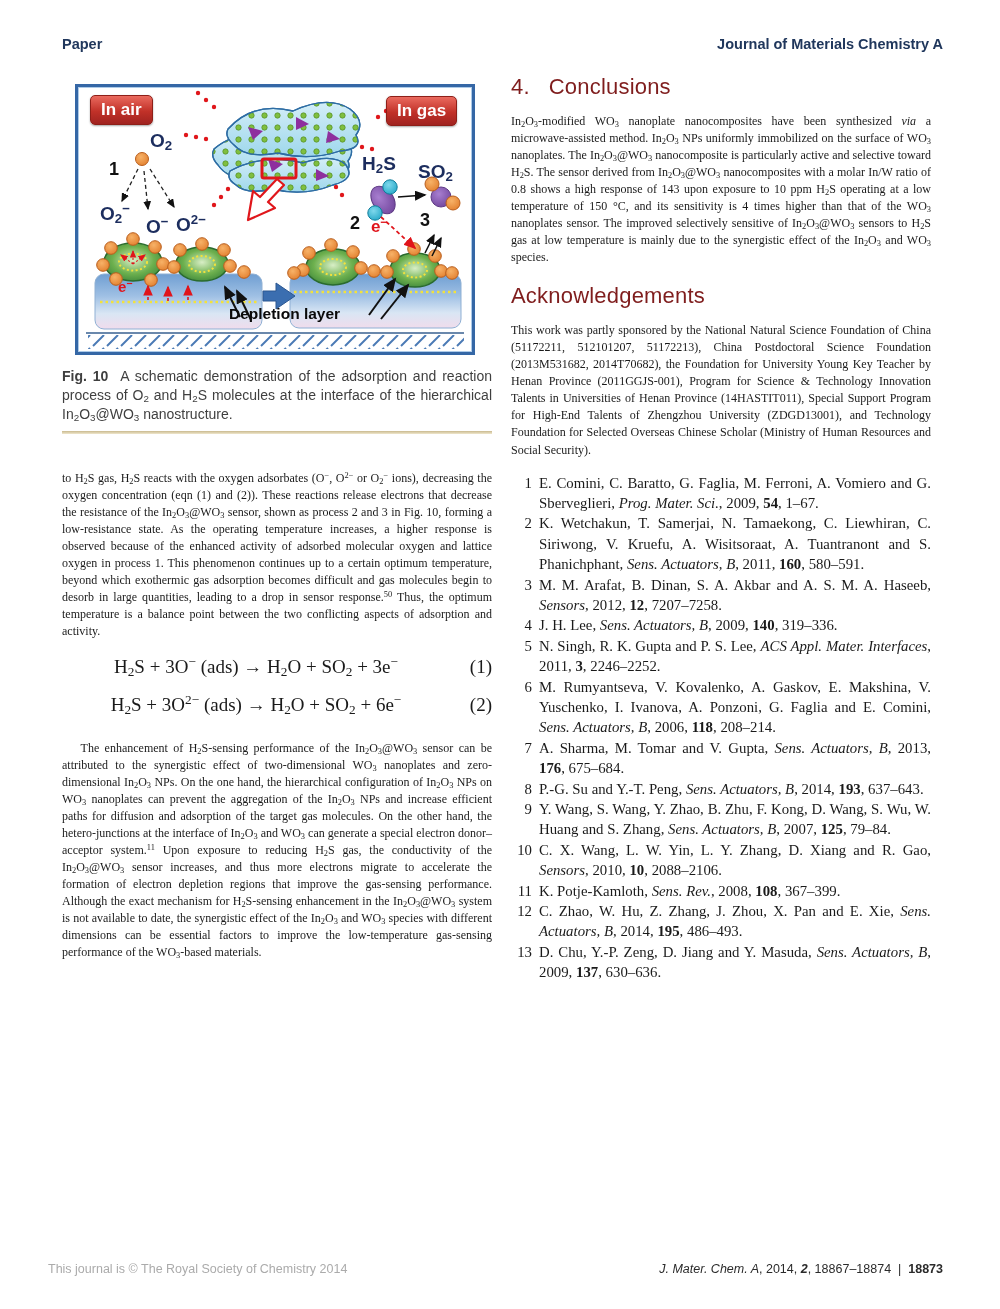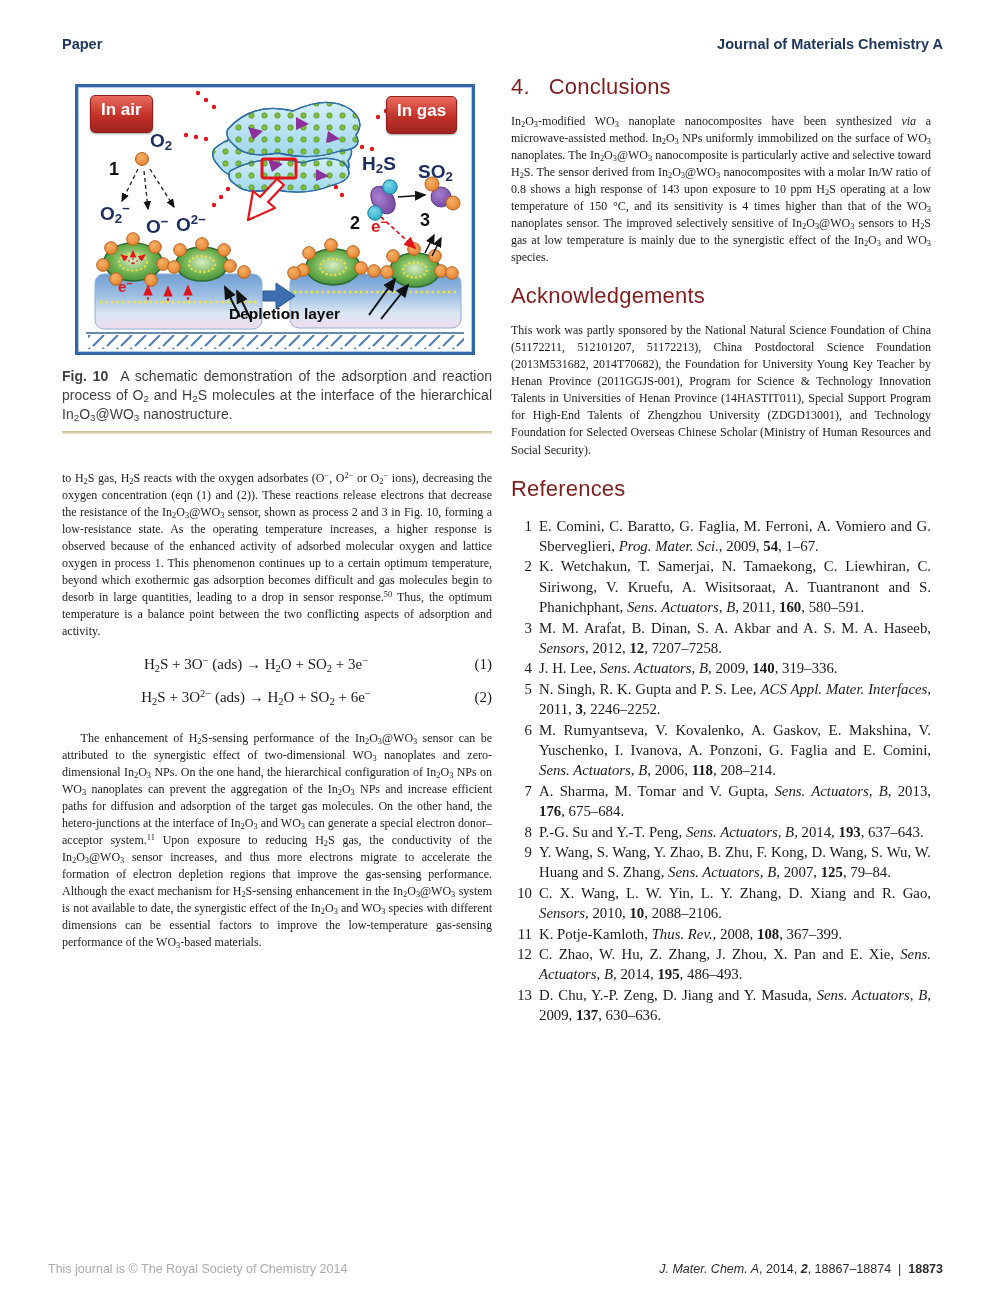--- a/index.html
+++ b/index.html
@@ -10,34 +10,34 @@
        font-family:"Liberation Sans",sans-serif;font-size:14.5px;font-weight:bold;color:#20375c;}
   
   .col-left{position:absolute;left:62px;top:84px;width:430px;}
   .col-right{position:absolute;left:511px;top:74px;width:420px;}
   
   .figwrap{margin:0 0 0 13px;}
   .figure{position:relative;width:394px;height:265px;border:3px solid #3567a6;background:#fff;
           box-shadow:inset 0 0 0 1px #aecbe8;}
   .flabel{position:absolute;font-family:"Liberation Sans",sans-serif;line-height:1;white-space:nowrap;}
   .badge{background:linear-gradient(#ea6a5e,#c13128 55%,#a02320);color:#fff;font-weight:bold;font-size:17px;
-         padding:5px 10px 14px;border-radius:5px;border:1px solid #8e1f18;box-shadow:0 1px 2px rgba(0,0,0,.35);}
+         padding:5px 10px 6px;border-radius:5px;border:1px solid #8e1f18;box-shadow:0 1px 2px rgba(0,0,0,.35);}
   .navy{color:#1c2d5e;font-weight:bold;font-size:19px;}
   .stepnum{color:#111;font-size:18px;font-weight:bold;}
   .redlab{color:#e0141b;font-weight:bold;font-size:17px;}
   .deplab{color:#0a0a0a;font-weight:bold;font-size:15.5px;}
   .caption{margin-top:12px;width:430px;font-family:"Liberation Sans",sans-serif;font-size:14px;
            line-height:1.35;color:#3f3f3f;text-align:justify;}
   .rule{margin-top:7px;width:430px;height:3px;background:linear-gradient(#c9b98e,#efe7cd);}
   
   .bodyp{font-size:12px;line-height:1.42;text-align:justify;margin:0;}
   .para1{margin-top:36px;}
   .para2{margin-top:24px;text-indent:1.55em;}
   .equations{margin-top:16px;}
-  .equation-row{display:flex;align-items:baseline;font-size:15px;margin-top:16px;justify-content:center;}
+  .equation-row{display:flex;align-items:baseline;font-size:19px;margin-top:16px;justify-content:center;}
   .eq-body{flex:1;text-align:center;}
   .eq-num{width:42px;text-align:right;}
   
   .sec{font-family:"Liberation Sans",sans-serif;font-weight:400;color:#7f1d1d;font-size:22px;
        margin:0 0 13px 0;letter-spacing:.2px;}
   .sec-num{margin-right:19px;}
   .mt{margin-top:17px;}
   .refs{list-style:none;margin:14px 0 0 0;padding:0;font-size:14.8px;line-height:1.38;}
   .refs li{display:flex;}
   .ref-num{width:21px;text-align:right;padding-right:7px;flex:none;}
@@ -287,21 +287,20 @@
     <p class="bodyp para2">The enhancement of H<sub>2</sub>S-sensing performance of the In<sub>2</sub>O<sub>3</sub>@WO<sub>3</sub> sensor can be attributed to the synergistic effect of two-dimensional WO<sub>3</sub> nanoplates and zero-dimensional In<sub>2</sub>O<sub>3</sub> NPs. On the one hand, the hierarchical configuration of In<sub>2</sub>O<sub>3</sub> NPs on WO<sub>3</sub> nanoplates can prevent the aggregation of the In<sub>2</sub>O<sub>3</sub> NPs and increase efficient paths for diffusion and adsorption of the target gas molecules. On the other hand, the hetero-junctions at the interface of In<sub>2</sub>O<sub>3</sub> and WO<sub>3</sub> can generate a special electron donor–acceptor system.<sup>11</sup> Upon exposure to reducing H<sub>2</sub>S gas, the conductivity of the In<sub>2</sub>O<sub>3</sub>@WO<sub>3</sub> sensor increases, and thus more electrons migrate to accelerate the formation of electron depletion regions that improve the gas-sensing performance. Although the exact mechanism for H<sub>2</sub>S-sensing enhancement in the In<sub>2</sub>O<sub>3</sub>@WO<sub>3</sub> system is not available to date, the synergistic effect of the In<sub>2</sub>O<sub>3</sub> and WO<sub>3</sub> species with different dimensions can be essential factors to improve the low-temperature gas-sensing performance of the WO<sub>3</sub>-based materials.</p>
   </div>
 
   <div class="col-right">
     <h2 class="sec"><span class="sec-num">4.</span><span>Conclusions</span></h2>
     <p class="bodyp">In<sub>2</sub>O<sub>3</sub>-modified WO<sub>3</sub> nanoplate nanocomposites have been synthesized <i>via</i> a microwave-assisted method. In<sub>2</sub>O<sub>3</sub> NPs uniformly immobilized on the surface of WO<sub>3</sub> nanoplates. The In<sub>2</sub>O<sub>3</sub>@WO<sub>3</sub> nanocomposite is particularly active and selective toward H<sub>2</sub>S. The sensor derived from In<sub>2</sub>O<sub>3</sub>@WO<sub>3</sub> nano­composites with a molar In/W ratio of 0.8 shows a high response of 143 upon exposure to 10 ppm H<sub>2</sub>S operating at a low temperature of 150 °C, and its sensitivity is 4 times higher than that of the WO<sub>3</sub> nanoplates sensor. The improved selectively sensitive of In<sub>2</sub>O<sub>3</sub>@WO<sub>3</sub> sensors to H<sub>2</sub>S gas at low temperature is mainly due to the synergistic effect of the In<sub>2</sub>O<sub>3</sub> and WO<sub>3</sub> species.</p>
 
     <h2 class="sec mt">Acknowledgements</h2>
     <p class="bodyp">This work was partly sponsored by the National Natural Science Foundation of China (51172211, 512101207, 51172213), China Postdoctoral Science Foundation (2013M531682, 2014T70682), the Foundation for University Young Key Teacher by Henan Province (2011GGJS-001), Program for Science &amp; Technology Innovation Talents in Universities of Henan Province (14HAS­TIT011), Special Support Program for High-End Talents of Zhengzhou University (ZDGD13001), and Technology Founda­tion for Selected Overseas Chinese Scholar (Ministry of Human Resources and Social Security).</p>
 
-    <h2 class="sec mt">References</h2>
     <ol class="refs">
 
         <li>
           <span class="ref-num">1</span>
           <span class="ref-body">E. Comini, C. Baratto, G. Faglia, M. Ferroni, A. Vomiero and G. Sberveglieri, <i>Prog. Mater. Sci.</i>, 2009, <b>54</b>, 1–67.</span>
         </li>
 
         <li>
           <span class="ref-num">2</span>
           <span class="ref-body">K. Wetchakun, T. Samerjai, N. Tamaekong, C. Liewhiran, C. Siriwong, V. Kruefu, A. Wisitsoraat, A. Tuantranont and S. Phanichphant, <i>Sens. Actuators, B</i>, 2011, <b>160</b>, 580–591.</span>
@@ -342,21 +341,21 @@
           <span class="ref-body">Y. Wang, S. Wang, Y. Zhao, B. Zhu, F. Kong, D. Wang, S. Wu, W. Huang and S. Zhang, <i>Sens. Actuators, B</i>, 2007, <b>125</b>, 79–84.</span>
         </li>
 
         <li>
           <span class="ref-num">10</span>
           <span class="ref-body">C. X. Wang, L. W. Yin, L. Y. Zhang, D. Xiang and R. Gao, <i>Sensors</i>, 2010, <b>10</b>, 2088–2106.</span>
         </li>
 
         <li>
           <span class="ref-num">11</span>
-          <span class="ref-body">K. Potje-Kamloth, <i>Thus. Rev.</i>, 2008, <b>108</b>, 367–399.</span>
+          <span class="ref-body">K. Potje-Kamloth, <i>Sens. Rev.</i>, 2008, <b>108</b>, 367–399.</span>
         </li>
 
         <li>
           <span class="ref-num">12</span>
           <span class="ref-body">C. Zhao, W. Hu, Z. Zhang, J. Zhou, X. Pan and E. Xie, <i>Sens. Actuators, B</i>, 2014, <b>195</b>, 486–493.</span>
         </li>
 
         <li>
           <span class="ref-num">13</span>
           <span class="ref-body">D. Chu, Y.-P. Zeng, D. Jiang and Y. Masuda, <i>Sens. Actuators, B</i>, 2009, <b>137</b>, 630–636.</span>

